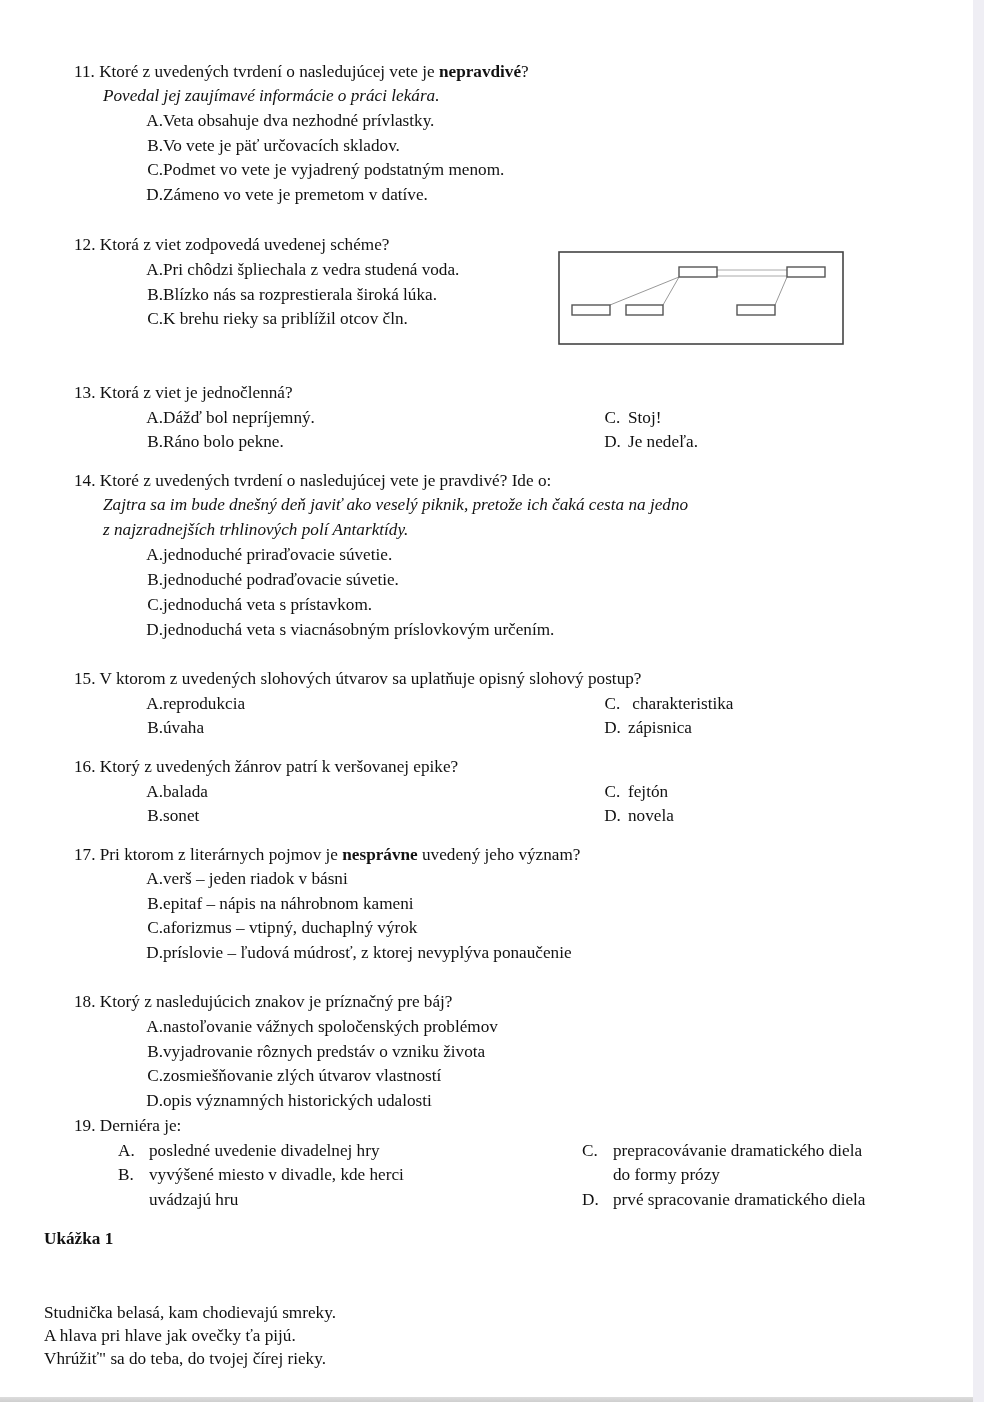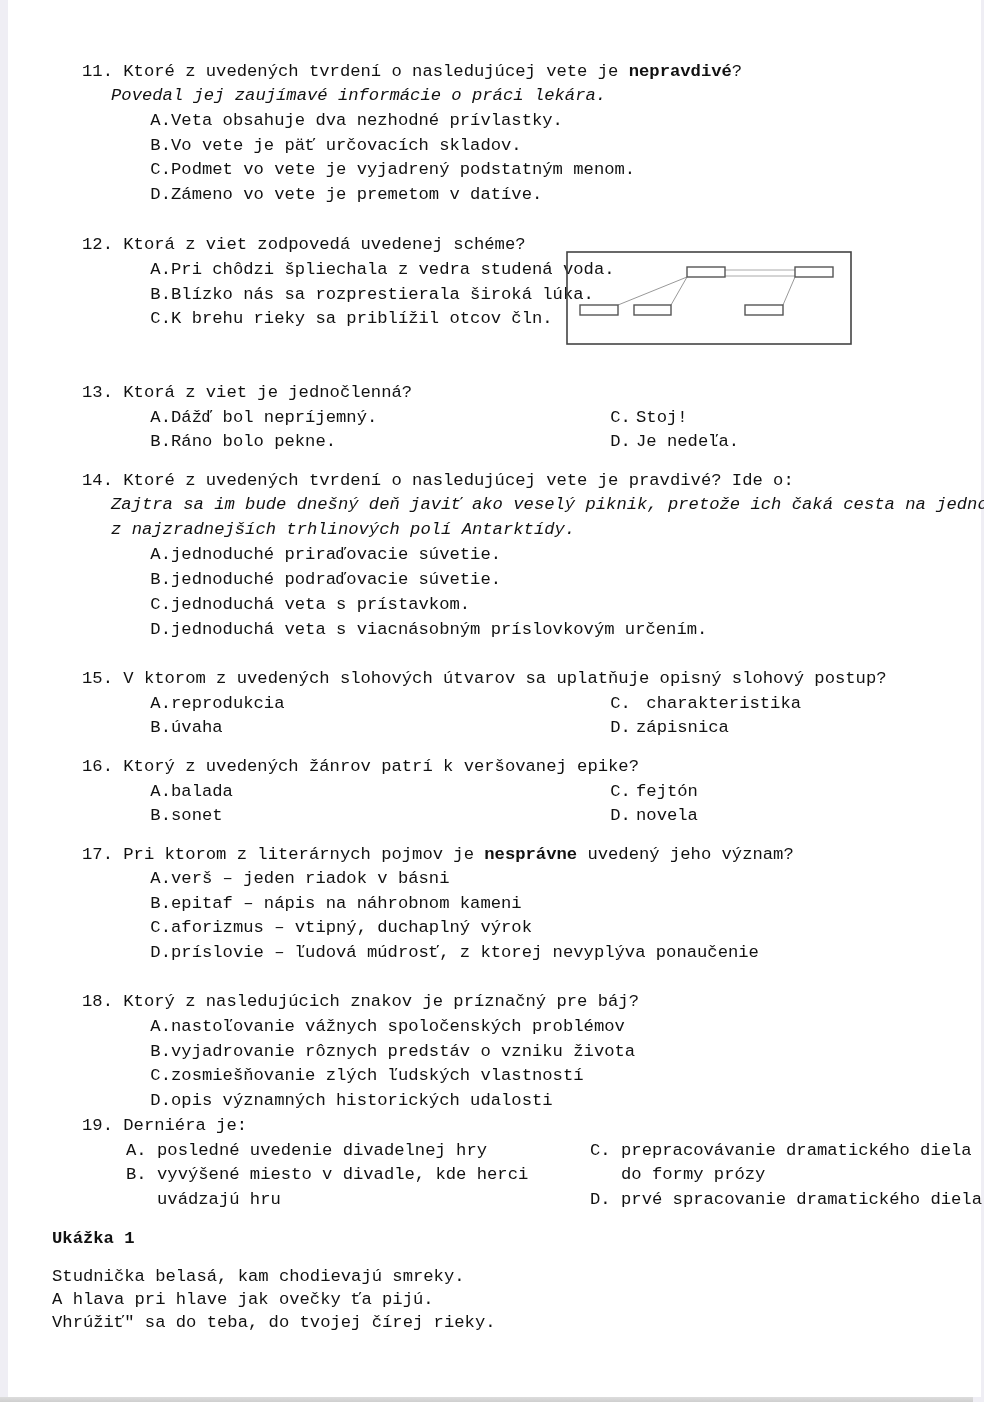--- a/index.html
+++ b/index.html
@@ -3,41 +3,40 @@
 <meta charset="utf-8">
 <style>
   html, body { margin: 0; padding: 0; }
   body {
     width: 984px; height: 1402px; position: relative; overflow: hidden;
     background: #efeef4;
     font-family: "Liberation Serif", "DejaVu Serif", serif;
     color: #111;
   }
   .page {
-    position: absolute; left: 8px; top: 0; width: 973px; height: 1397px;
+    position: absolute; left: 0; top: 0; width: 973px; height: 1397px;
     background: #ffffff;
-    font-family: Liberation Mono, monospace;
   }
   .bottom-shade {
     position: absolute; left: 0; top: 1397px; width: 973px; height: 5px;
     background: linear-gradient(#dcdcdc, #cfcfcf);
   }
   .line {
     position: absolute; font-size: 17.2px; line-height: 20px; white-space: nowrap;
   }
   .q { left: 74px; }
   .it { left: 103px; font-style: italic; }
   .opt { left: 132px; text-align: right; }
   .optR { left: 597px; text-align: center; }
   .optR2 { left: 582px; }
   .letter { display: inline-block; width: 31px; }
   .contR { left: 613px; text-align: center; }
   b { font-weight: bold; }
   .heading { left: 44px; font-weight: bold; }
-  .poem { left: 44px; }
+  .poem { left: 44px; margin-top: 36px; }
   .diagram { position: absolute; left: 558px; top: 251px; }
 </style>
 </head>
 <body>
 
 <div class="page">
 
   <div class="line q" style="top:62px">
     <span>11.</span>
     <span>Ktoré z uvedených tvrdení o nasledujúcej vete je </span><b>nepravdivé</b><span>?</span>
@@ -116,21 +115,21 @@
   <div class="line opt" style="top:894px"><span class="letter">B.</span><span>epitaf – nápis na náhrobnom kameni</span></div>
   <div class="line opt" style="top:918px"><span class="letter">C.</span><span>aforizmus – vtipný, duchaplný výrok</span></div>
   <div class="line opt" style="top:943px"><span class="letter">D.</span><span>príslovie – ľudová múdrosť, z ktorej nevyplýva ponaučenie</span></div>
 
   <div class="line q" style="top:992px">
     <span>18.</span>
     <span>Ktorý z nasledujúcich znakov je príznačný pre báj?</span>
   </div>
   <div class="line opt" style="top:1017px"><span class="letter">A.</span><span>nastoľovanie vážnych spoločenských problémov</span></div>
   <div class="line opt" style="top:1042px"><span class="letter">B.</span><span>vyjadrovanie rôznych predstáv o vzniku života</span></div>
-  <div class="line opt" style="top:1066px"><span class="letter">C.</span><span>zosmiešňovanie zlých ľudských vlastností</span></div>
+  <div class="line opt" style="top:1066px"><span class="letter">C.</span><span>zosmiešňovanie zlých útvarov vlastností</span></div>
   <div class="line opt" style="top:1091px"><span class="letter">D.</span><span>opis významných historických udalosti</span></div>
 
   <div class="line q" style="top:1116px">
     <span>19.</span>
     <span>Derniéra je:</span>
   </div>
   <div class="line" style="top:1141px; left:118px"><span class="letter">A.</span><span>posledné uvedenie divadelnej hry</span></div>
   <div class="line" style="top:1165px; left:118px"><span class="letter">B.</span><span>vyvýšené miesto v divadle, kde herci</span></div>
   <div class="line" style="top:1190px; left:149px">uvádzajú hru</div>
   <div class="line optR2" style="top:1141px"><span class="letter">C.</span><span>prepracovávanie dramatického diela</span></div>

